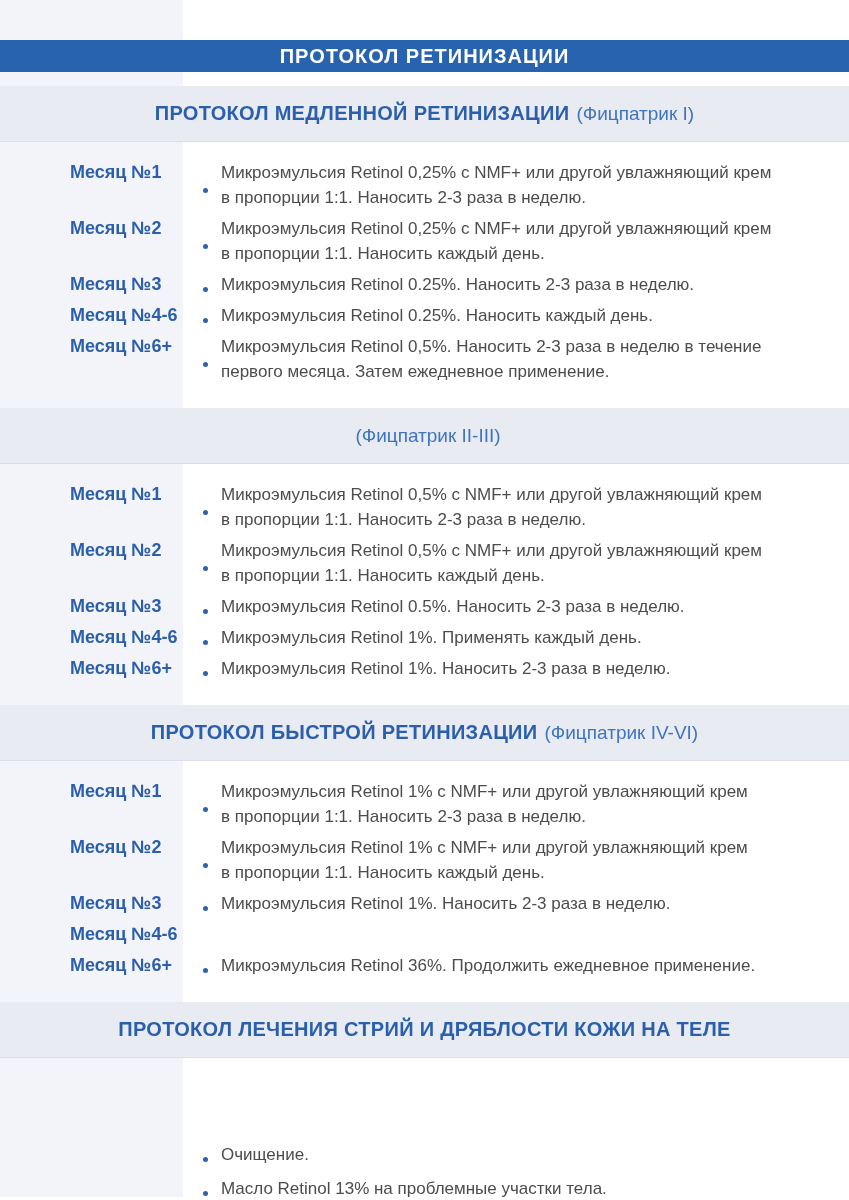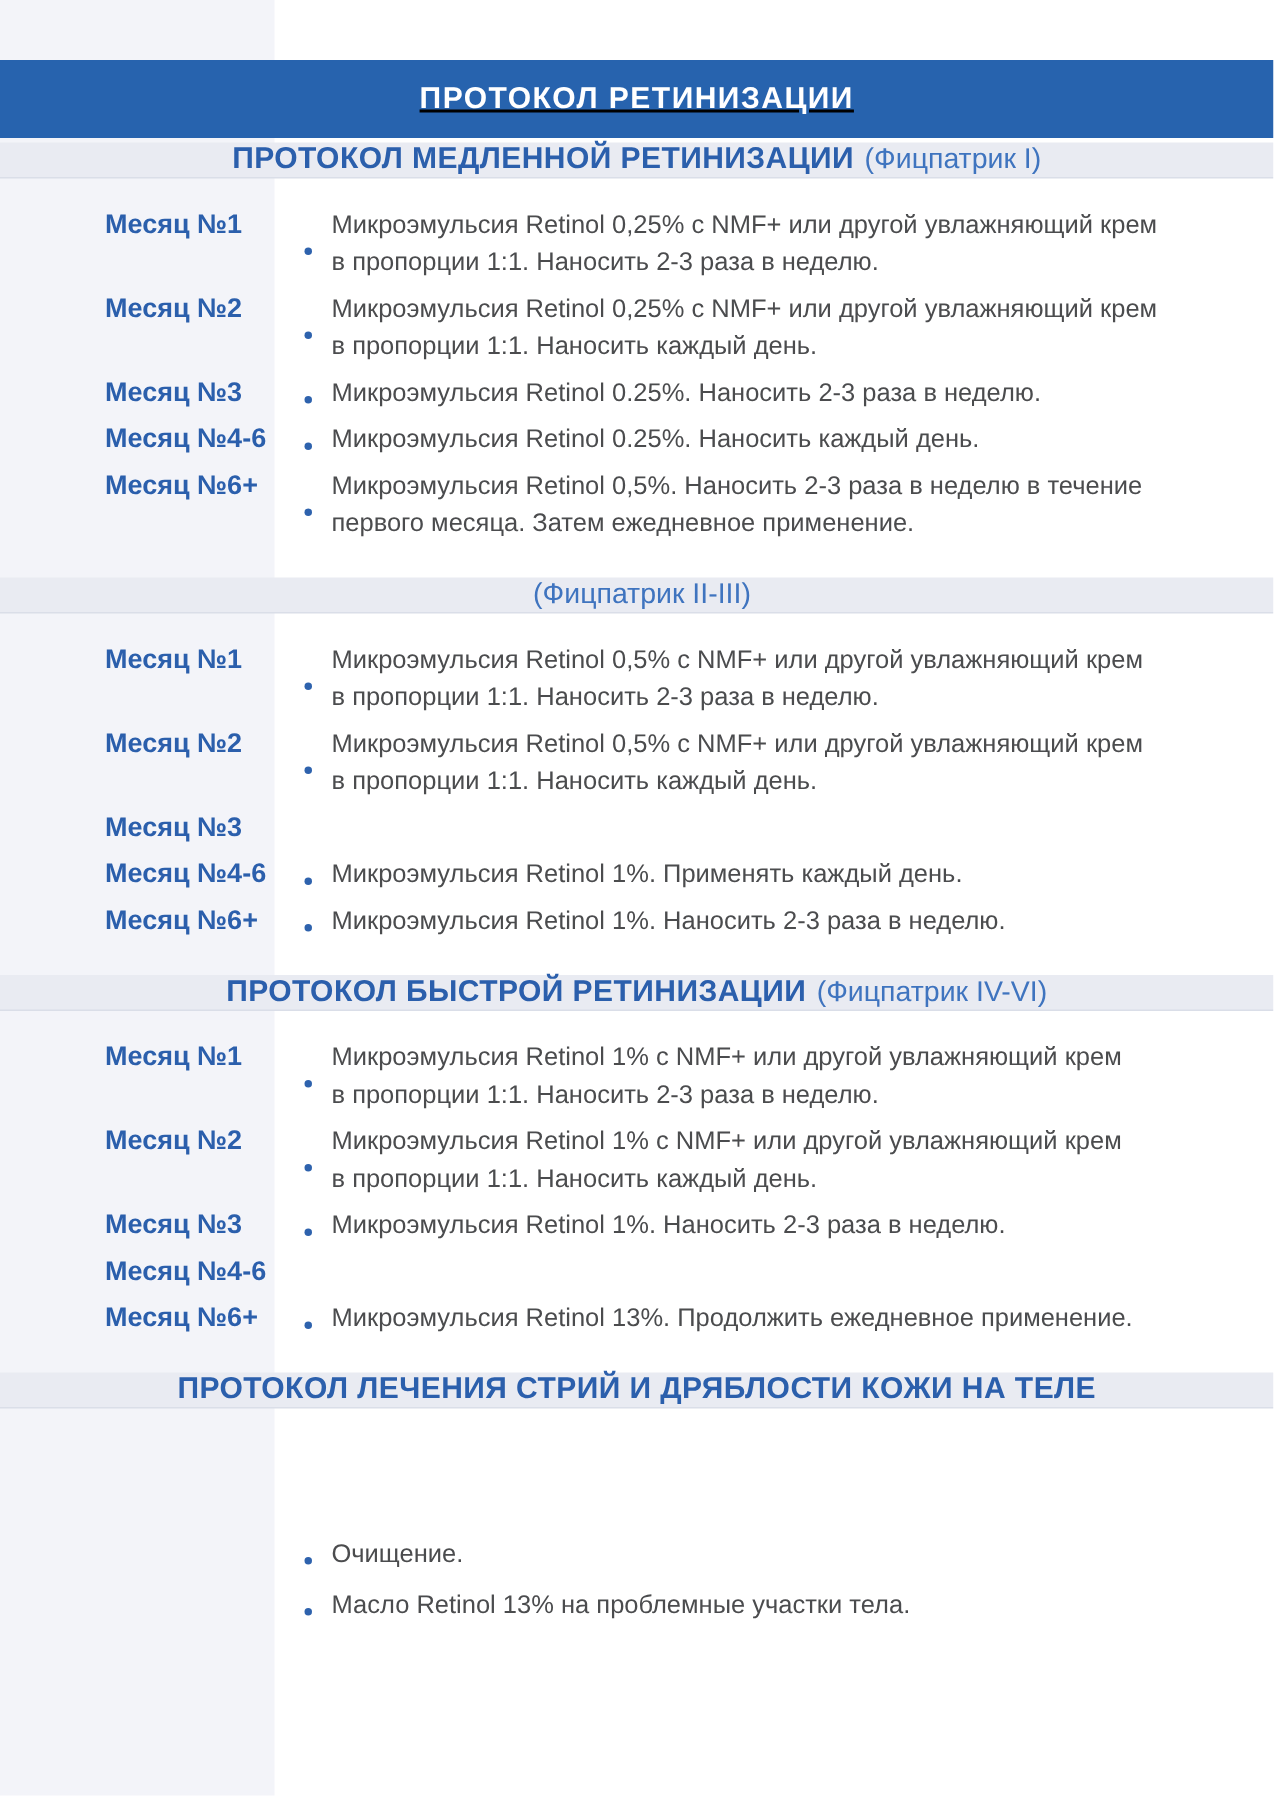--- a/index.html
+++ b/index.html
@@ -22,34 +22,33 @@
   }
   .left-column{
     position:absolute;left:0;top:0;
     width:183px;height:1197px;
     background:var(--column-bg);
     z-index:0;
   }
   .content{position:relative;z-index:1;}
   .main-bar{
     margin-top:40px;
-    height:52px;
+    height:32px;
     background:var(--accent-blue);
     display:flex;align-items:center;justify-content:center;
-    margin-bottom:3px;
-    text-decoration:underline;
+    margin-bottom:14px;
   }
   .main-bar h1{
     color:#ffffff;
     font-size:20px;
     font-weight:700;
     letter-spacing:1px;
   }
   .section-band{
-    height:24px;
+    height:56px;
     background:var(--band-bg);
     display:flex;align-items:center;justify-content:center;
     border-bottom:1px solid rgba(27,61,120,0.07);
   }
   .section-title{
     color:var(--title-blue);
     font-size:20px;
     font-weight:700;
     letter-spacing:0.3px;
     white-space:nowrap;
@@ -183,20 +182,24 @@
     <div class="row-label">Месяц №2</div>
     <div class="row-item">
       <span class="bullet"></span>
       <span class="item-text">Микроэмульсия Retinol 0,5% с NMF+ или другой увлажняющий крем
 в пропорции 1:1. Наносить каждый день.</span>
     </div>
   </div>
 
   <div class="row">
     <div class="row-label">Месяц №3</div>
+    <div class="row-item">
+      <span class="bullet"></span>
+      <span class="item-text">Микроэмульсия Retinol 0.5%. Наносить 2-3 раза в неделю.</span>
+    </div>
   </div>
 
   <div class="row">
     <div class="row-label">Месяц №4-6</div>
     <div class="row-item">
       <span class="bullet"></span>
       <span class="item-text">Микроэмульсия Retinol 1%. Применять каждый день.</span>
     </div>
   </div>
 
@@ -243,21 +246,21 @@
   </div>
 
   <div class="row">
     <div class="row-label">Месяц №4-6</div>
   </div>
 
   <div class="row">
     <div class="row-label">Месяц №6+</div>
     <div class="row-item">
       <span class="bullet"></span>
-      <span class="item-text">Микроэмульсия Retinol 13%. Продолжить ежедневное применение.</span>
+      <span class="item-text">Микроэмульсия Retinol 36%. Продолжить ежедневное применение.</span>
     </div>
   </div>
 </div>
   </section>
 
   <section class="protocol-section">
     <div class="section-band">
       <span class="section-title">ПРОТОКОЛ ЛЕЧЕНИЯ СТРИЙ И ДРЯБЛОСТИ КОЖИ НА ТЕЛЕ</span>
 
     </div>

